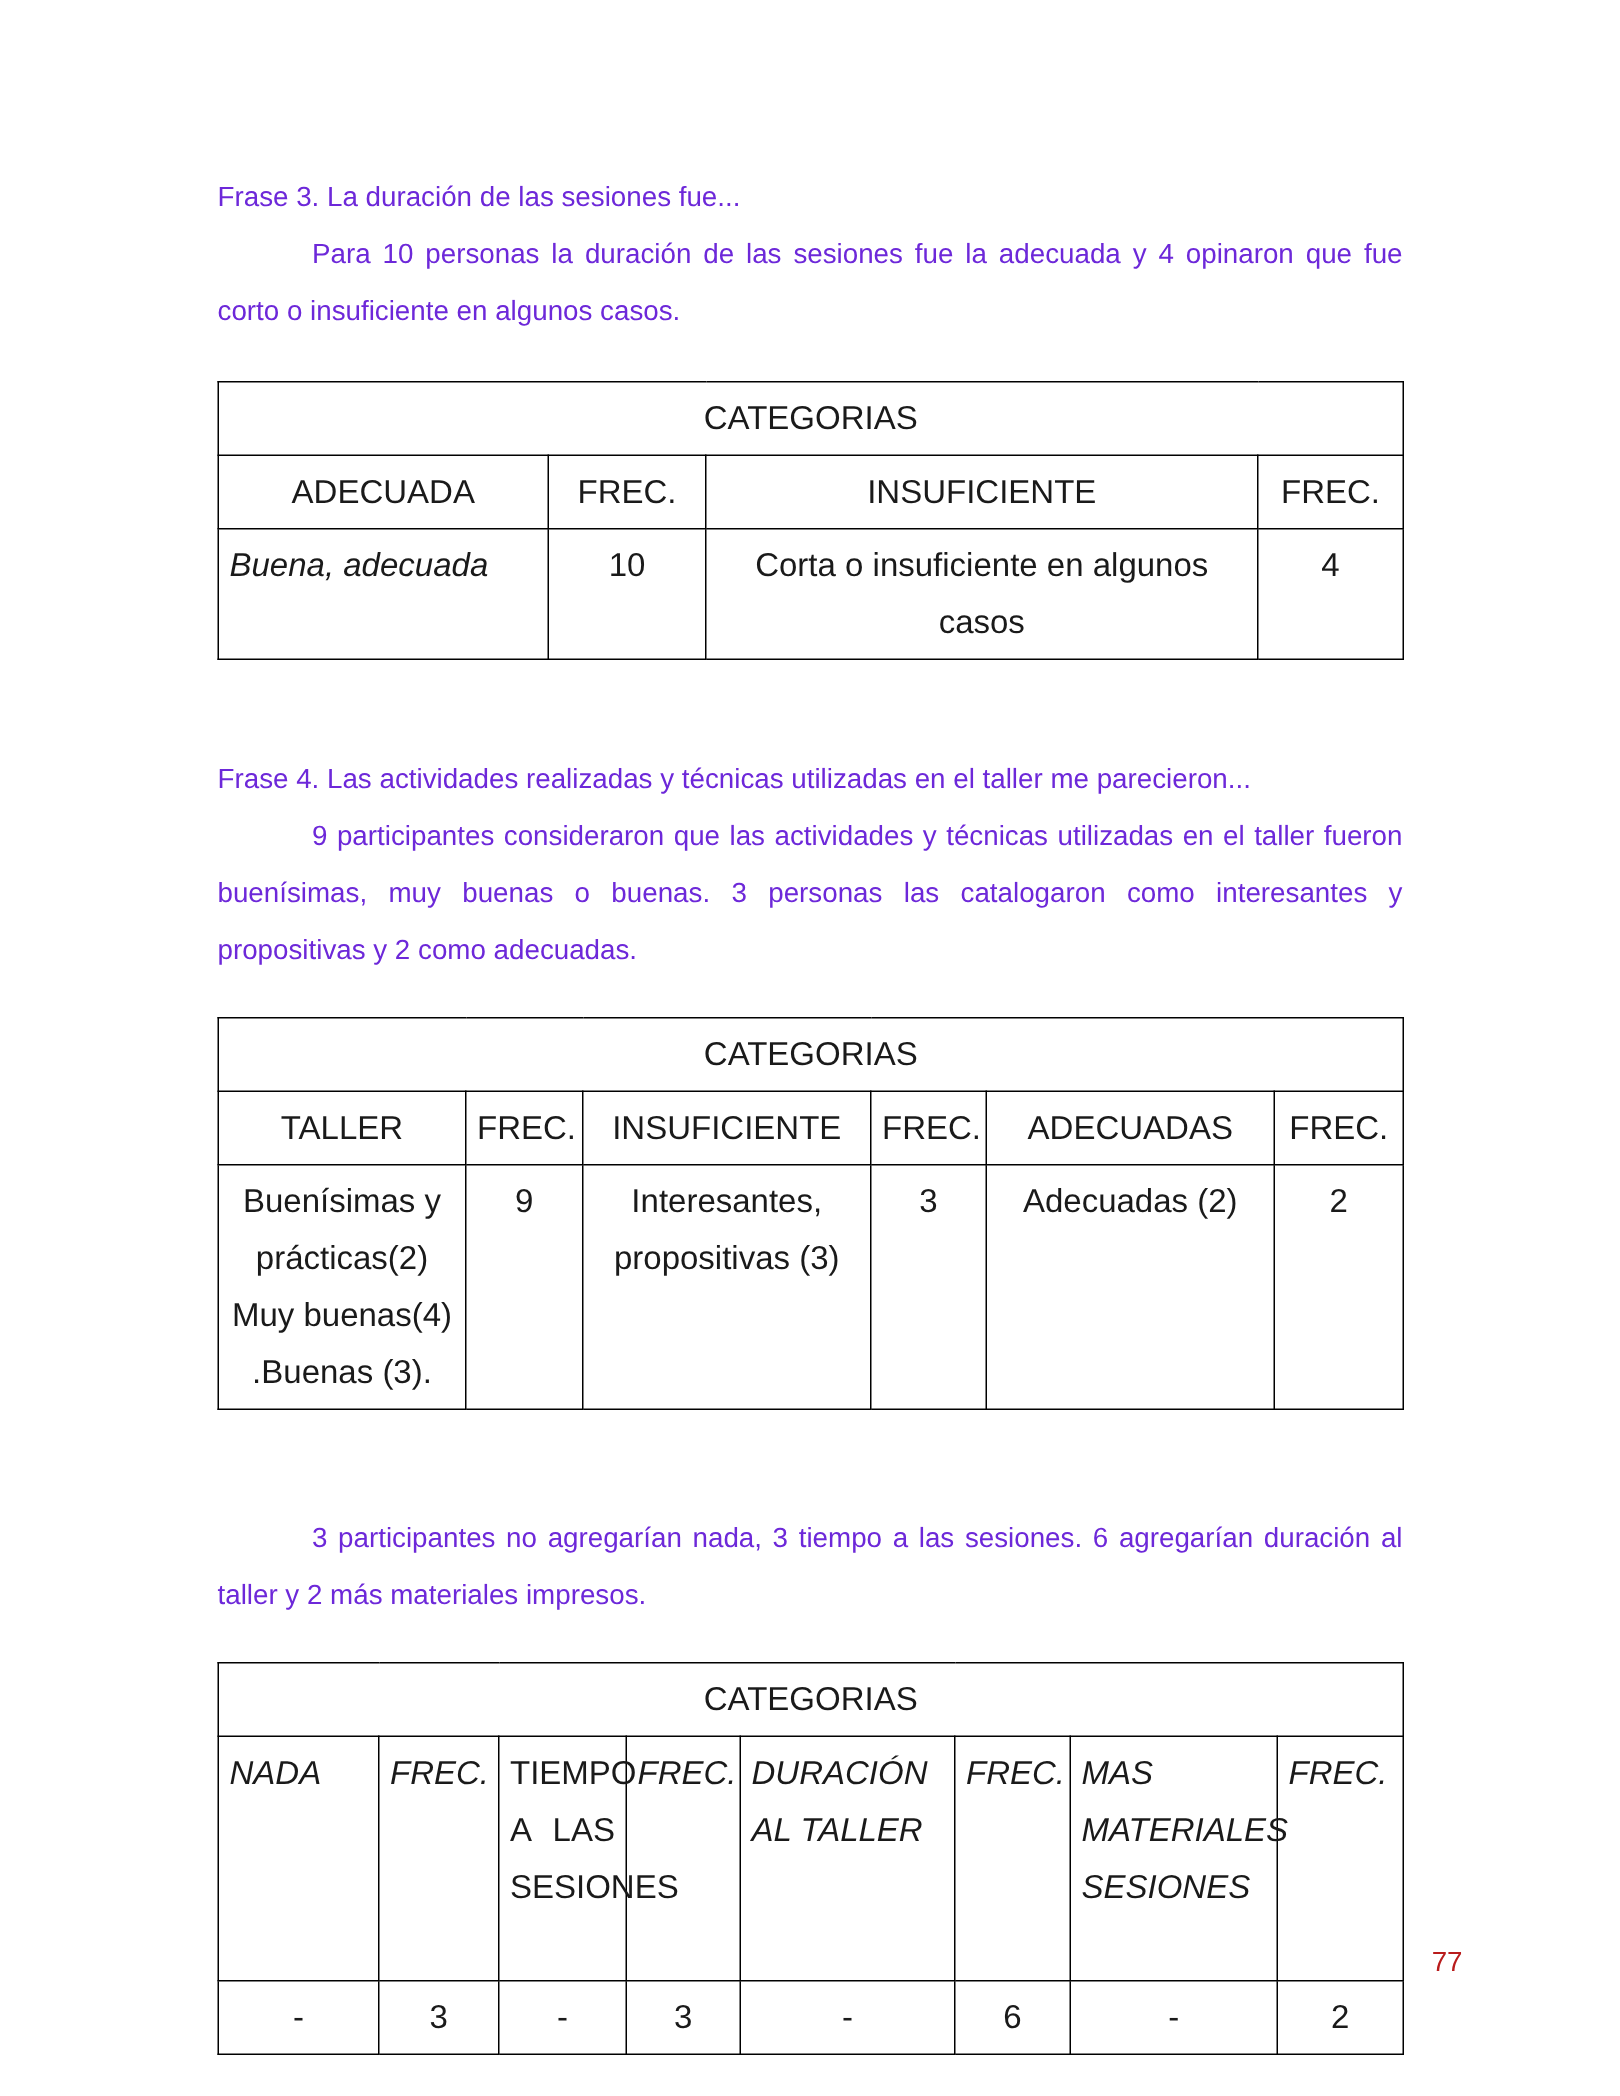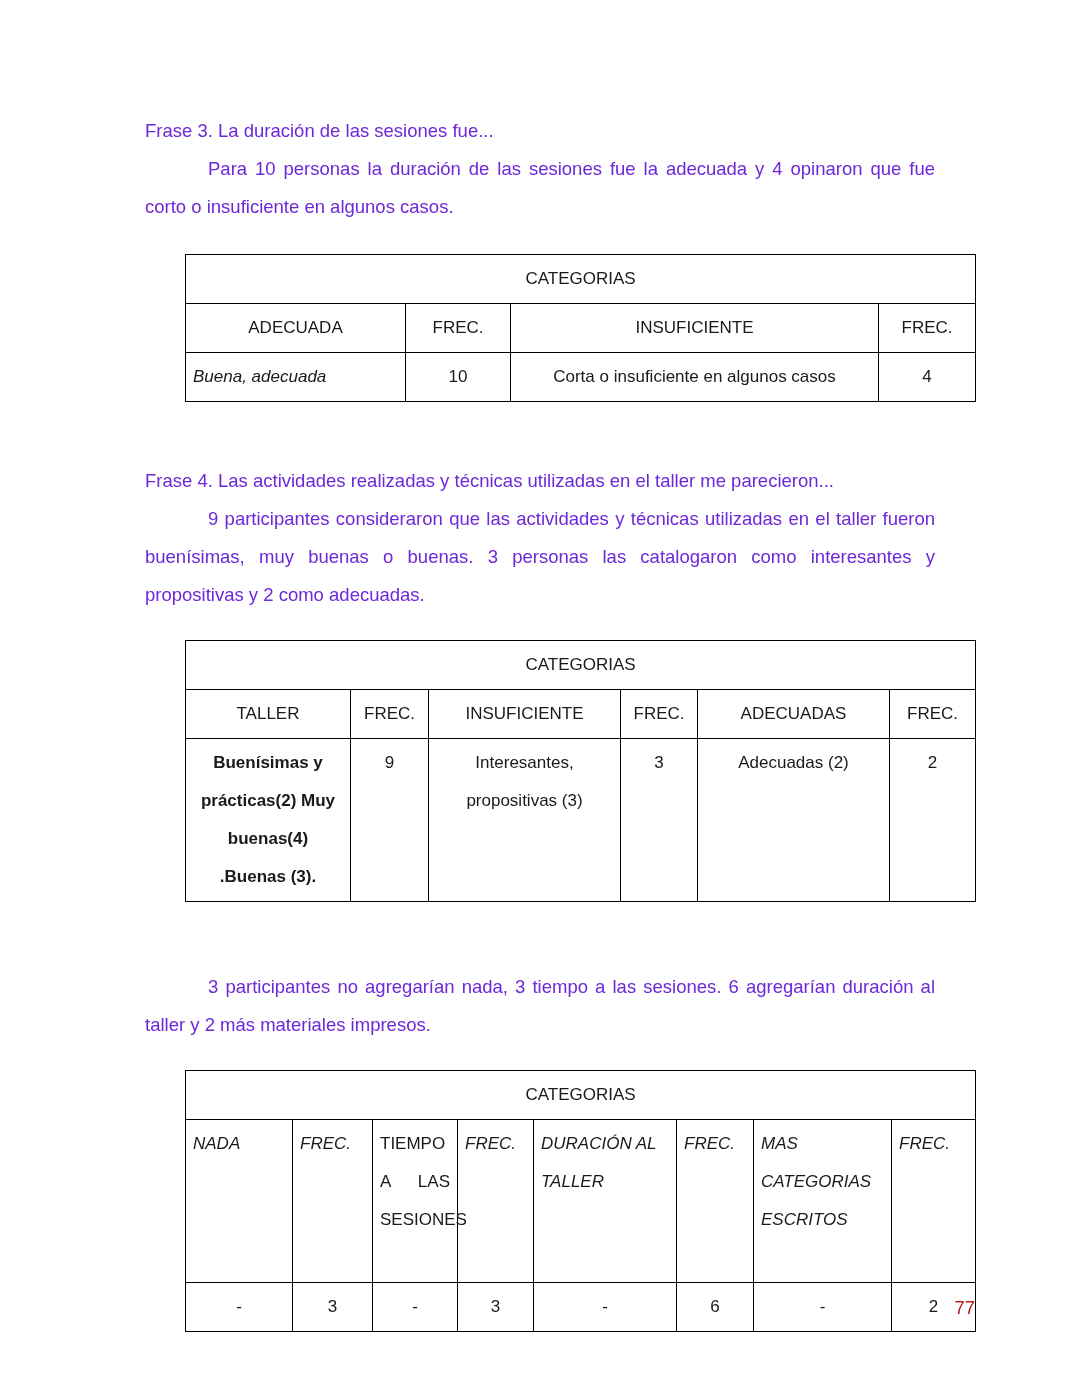--- a/index.html
+++ b/index.html
@@ -48,23 +48,22 @@
   .block-spacer-2 { height: 60px; }
   .block-spacer-3 { height: 26px; }
   .block-spacer-4 { height: 66px; }
   .block-spacer-5 { height: 26px; }
 
   
   table.doc-table {
     border-collapse: collapse;
     width: 790px;
     table-layout: fixed;
-    font-size: 17px;
+    font-size: 22px;
     color: #1a1a1a;
-    margin-left: 40px;
   }
   table.doc-table td {
     border: 1.6px solid #000000;
     padding: 5px 7px;
     vertical-align: top;
     line-height: 38px;
   }
   td.c  { text-align: center; }
   td.l  { text-align: left; font-style: italic; }
   td.j  { text-align: justify; }
@@ -92,21 +91,21 @@
   .t3 col.c2 { width: 80px; }
   .t3 col.c3 { width: 85px; }
   .t3 col.c4 { width: 76px; }
   .t3 col.c5 { width: 143px; }
   .t3 col.c6 { width: 77px; }
   .t3 col.c7 { width: 138px; }
   .t3 col.c8 { width: 84px; }
 
   .t3 td { padding-left: 5px; padding-right: 5px; }
 
-  .tallcell { height: 152px; font-weight: bold; }
+  .tallcell { height: 152px; }
   .tallcell2 { height: 152px; }
 
   
   .page-number {
     position: absolute;
     right: 105px;
     top: 1297px;
     font-size: 18.5px;
     color: #b91c1c;
   }
@@ -208,21 +207,21 @@
         <tr>
           <td class="c cat-head" colspan="8">CATEGORIAS</td>
         </tr>
         <tr>
           <td class="l tallcell2">NADA</td>
           <td class="l">FREC.</td>
           <td class="j">TIEMPO A LAS SESIONES</td>
           <td class="l">FREC.</td>
           <td class="l">DURACIÓN AL TALLER</td>
           <td class="l">FREC.</td>
-          <td class="l">MAS CATEGORIAS ESCRITOS</td>
+          <td class="l">MAS MATERIALES SESIONES</td>
           <td class="l">FREC.</td>
         </tr>
         <tr>
           <td class="c">-</td>
           <td class="c">3</td>
           <td class="c">-</td>
           <td class="c">3</td>
           <td class="c">-</td>
           <td class="c">6</td>
           <td class="c">-</td>

